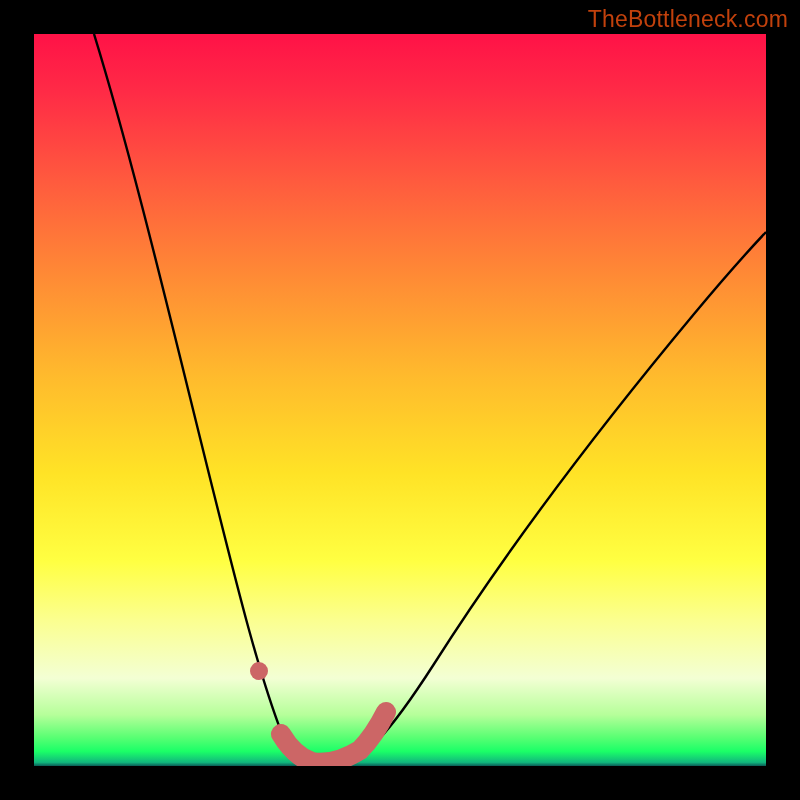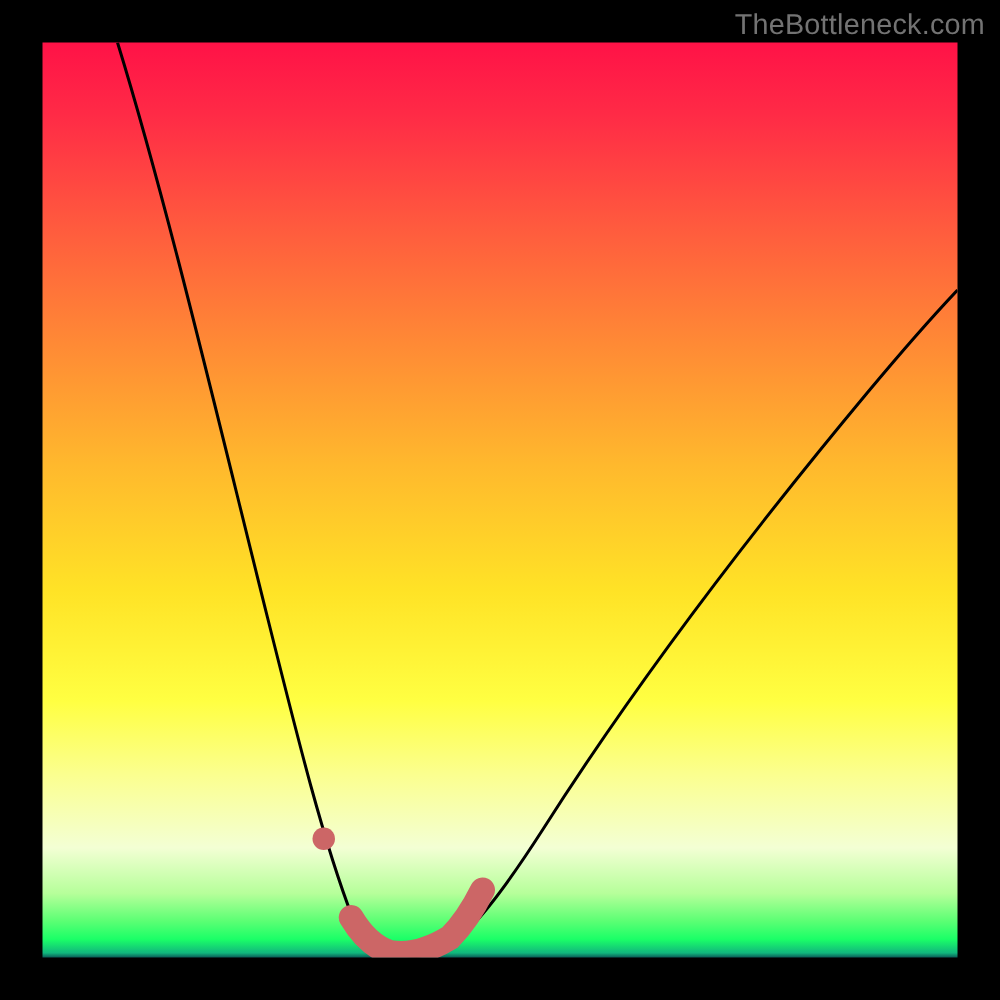--- a/index.html
+++ b/index.html
@@ -33,21 +33,21 @@
       #5cff74 96%,
       #1bff67 98%,
       #11b77d 99.5%,
       #0a5c57 100%
     );
   }
   .watermark {
     position: absolute;
     top: 6px;
     right: 12px;
-    color: #737373;
+    color: #c2410c;
     font-size: 23px;
     font-weight: 500;
     letter-spacing: 0.2px;
   }
   svg.curves {
     position: absolute;
     left: 34px;
     top: 34px;
     width: 732px;
     height: 732px;

